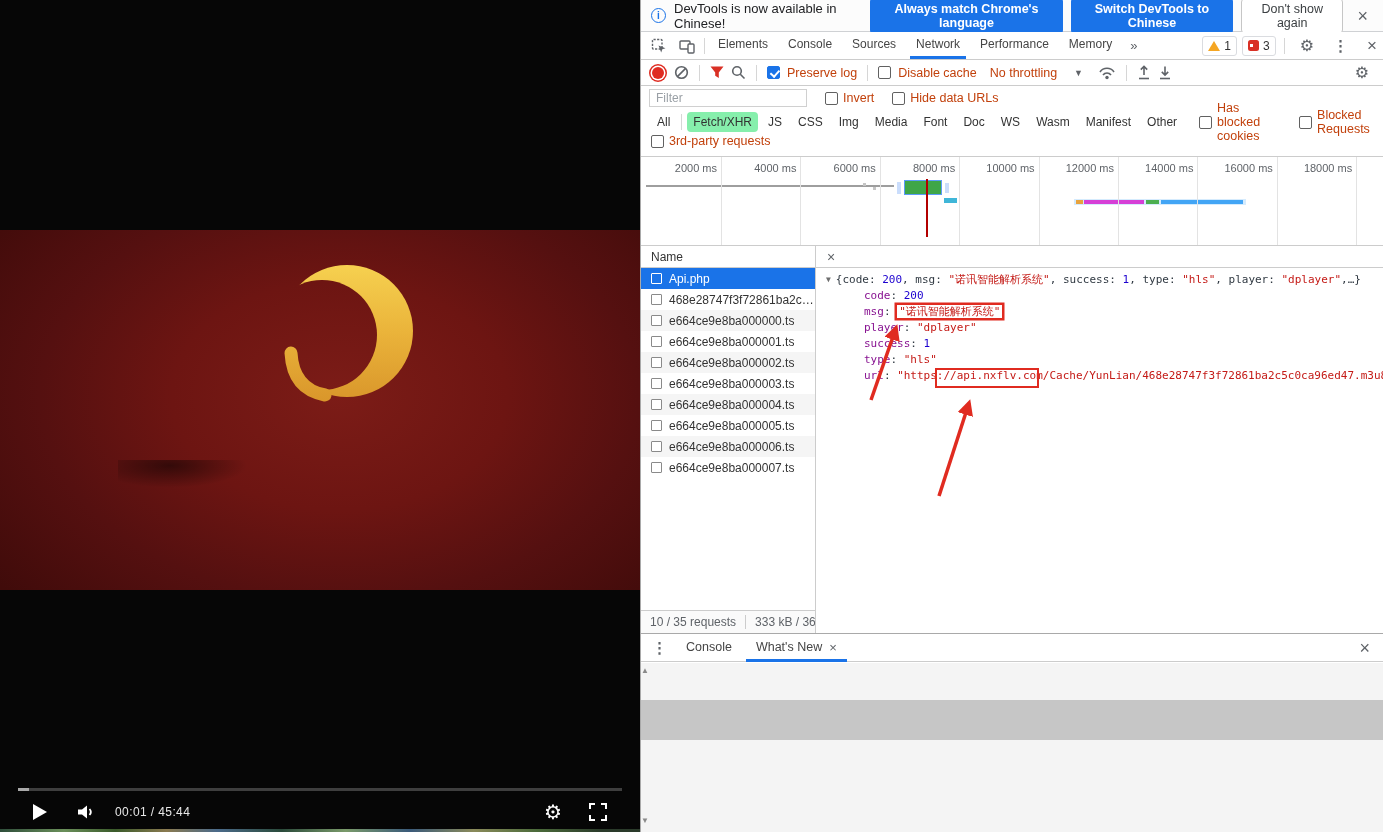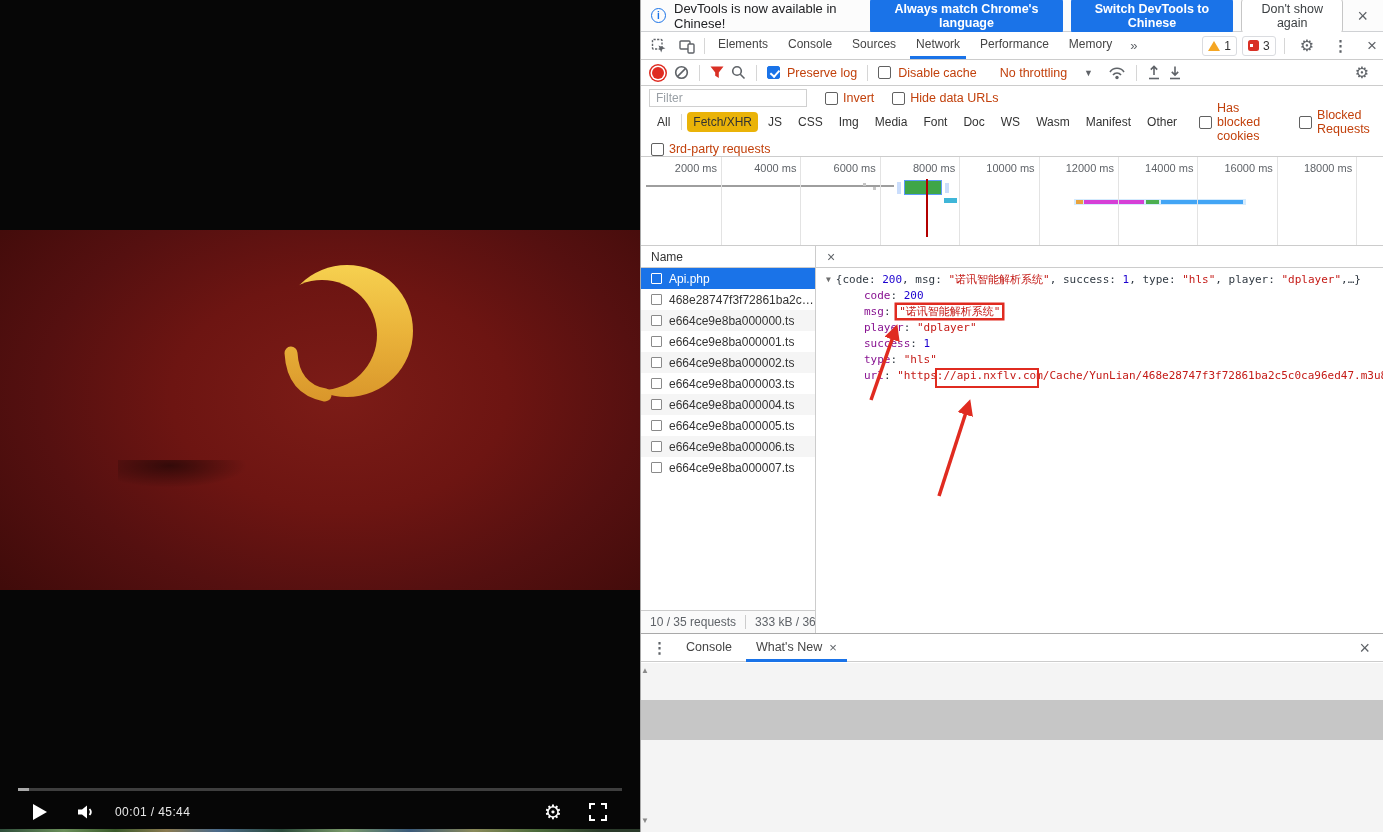--- a/index.html
+++ b/index.html
@@ -68,23 +68,23 @@
   .ddl-arrow { color:#5f6368; font-size:9px; margin-left:10px; }
 
   .filter-row { top:86px; height:24px; display:flex; align-items:center; padding:0 8px; gap:18px; }
   .filter-input { width:158px; height:18px; border:1px solid #d0d0d0; font-size:12px; padding:0 6px;
     font-family:inherit; color:#333; }
   .filter-input::placeholder { color:#9aa0a6; }
   .cb-group { display:flex; align-items:center; gap:5px; }
 
   .type-row { top:110px; height:24px; display:flex; align-items:center; padding:0 8px; }
   .pill { padding:3px 6px; margin:0 2px; color:#333; border-radius:4px; }
-  .pill.active { background:#eab308; }
+  .pill.active { background:#86efac; }
   .type-row .cb-group { margin-left:14px;align-items:center; }
-  .third-row { top:134px; height:23px; border-bottom:1px solid #ccc; display:flex; align-items:flex-end; padding:0 10px; }
+  .third-row { top:134px; height:23px; border-bottom:1px solid #ccc; display:flex; align-items:flex-start; padding:0 10px; }
 
   .overview { top:157px; height:89px; border-bottom:1px solid #ccc; background:#fff; overflow:hidden; }
   .gridline { position:absolute; top:0; bottom:0; width:1px; background:#e3e3e3; }
   .tick { position:absolute; top:5px; width:75px; text-align:right; font-size:11px; color:#5f6368; }
   .wf { position:absolute; }
 
   .req-table { top:246px; height:364px; width:175px !important; border-right:1px solid #ccc; overflow:hidden; }
   .req-header { height:22px; line-height:22px; border-bottom:1px solid #ccc; padding-left:10px; color:#333; }
   .req-row { height:21px; display:flex; align-items:center; gap:7px; padding-left:10px; white-space:nowrap; }
   .req-row:nth-child(odd) { background:#f5f5f5; }
@@ -239,21 +239,21 @@
       <svg width="15" height="15" viewBox="0 0 15 15">
         <circle cx="6" cy="6" r="4.3" fill="none" stroke="#5f6368" stroke-width="1.6"></circle>
         <line x1="9.3" y1="9.3" x2="13.5" y2="13.5" stroke="#5f6368" stroke-width="1.6"></line>
         </svg>
       <span class="vdiv"></span>
       <span class="cb checked"></span>
       <span class="lbl">Preserve log</span>
       <span class="vdiv"></span>
       <span class="cb"></span>
       <span class="lbl">Disable cache</span>
-      <span class="lbl" style="margin-left:16px">No throttling</span>
+      <span class="lbl" style="margin-left:6px">No throttling</span>
       <span class="ddl-arrow">▼</span>
       <svg width="18" height="15" viewBox="0 0 18 15" style="margin-left:8px">
         <path d="M2 7 A 8.5 8.5 0 0 1 16 7" fill="none" stroke="#5f6368" stroke-width="1.6"></path>
         <path d="M5 10 A 5 5 0 0 1 13 10" fill="none" stroke="#5f6368" stroke-width="1.6"></path>
         <circle cx="9" cy="12.5" r="1.7" fill="#5f6368"></circle>
         </svg>
       <span class="vdiv"></span>
       <svg width="14" height="15" viewBox="0 0 14 15">
         <path d="M7 10 V1.5 M3.8 4.6 L7 1.4 L10.2 4.6" fill="none" stroke="#5f6368" stroke-width="1.6"></path>
         <line x1="2" y1="13.5" x2="12" y2="13.5" stroke="#5f6368" stroke-width="1.6"></line>

